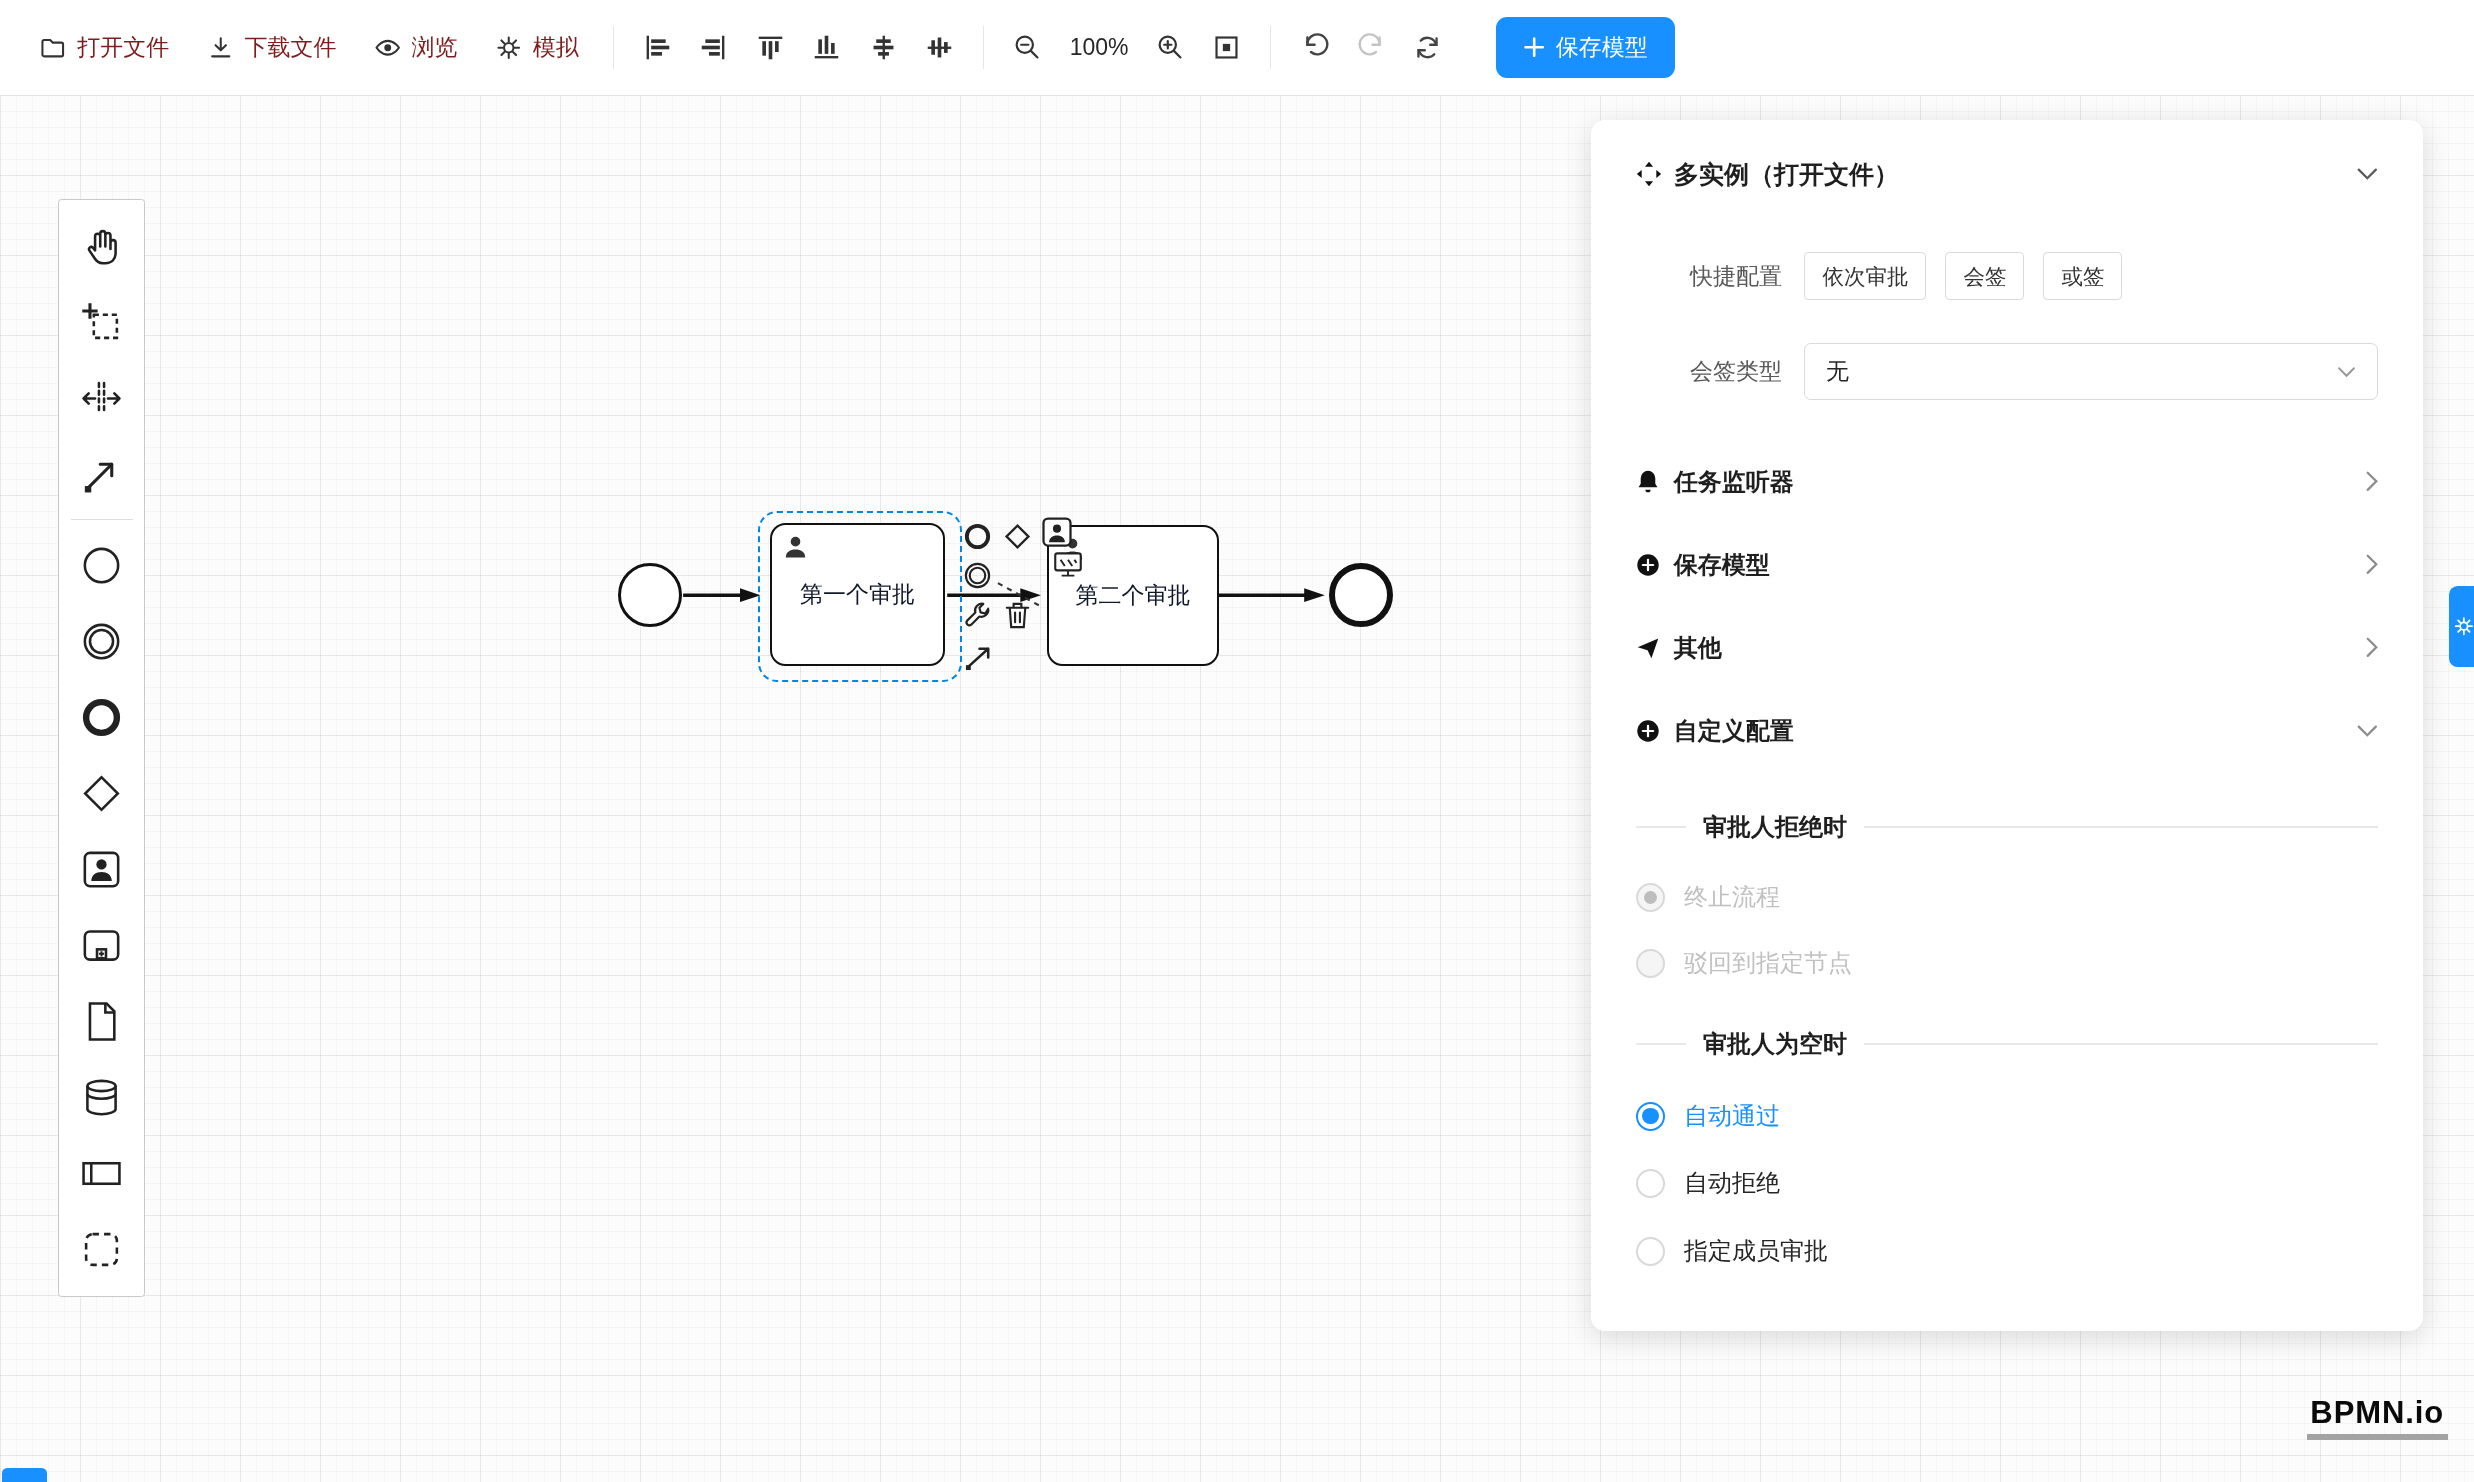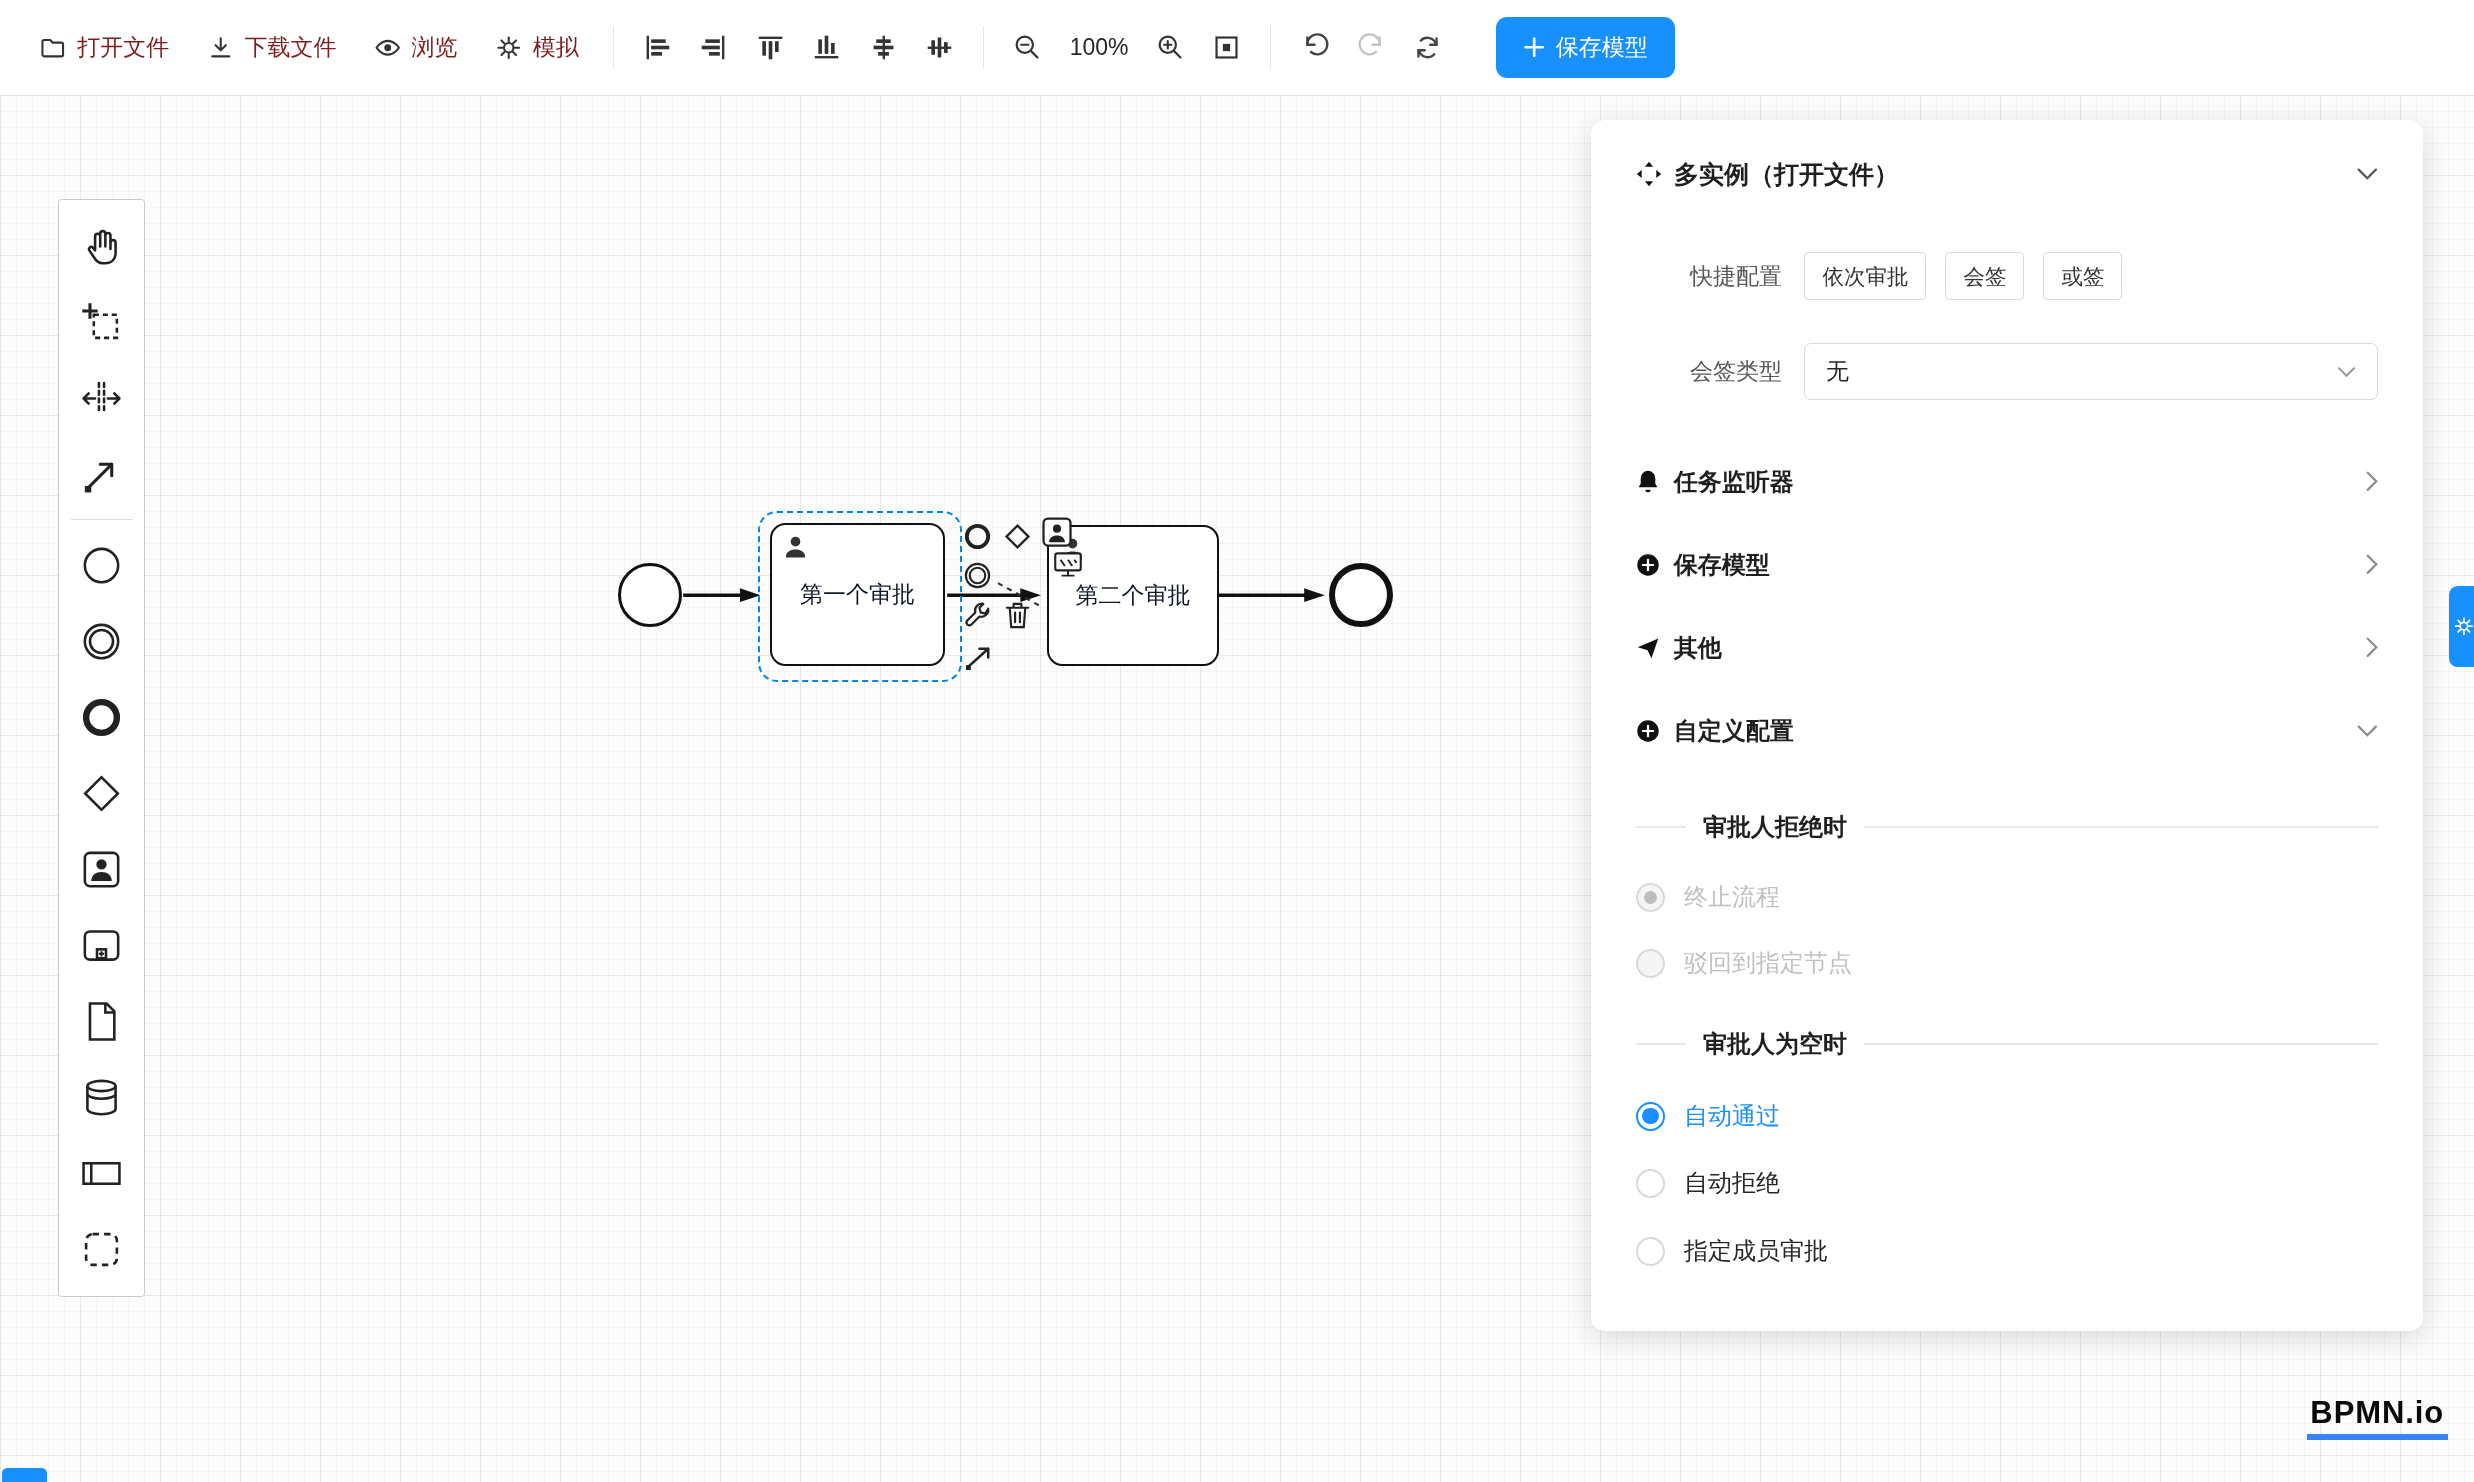--- a/index.html
+++ b/index.html
@@ -77,21 +77,21 @@
   .radio.discheck{background:#f5f5f5;}
   .radio.discheck::after{content:"";position:absolute;inset:6px;border-radius:50%;background:#bdbdbd;}
   .radio.dis{background:#f5f5f5;}
 
   
   .geartab{position:absolute;right:0;top:586px;width:26px;height:81px;background:#1890ff;
     border-radius:8.6px 0 0 8.6px;z-index:12;display:flex;align-items:center;cursor:pointer;overflow:hidden;}
   .bluechip{position:absolute;left:1.7px;bottom:0;width:45px;height:13.8px;background:#1890ff;
     border-radius:5.2px 5.2px 0 0;z-index:12;cursor:pointer;}
   .logo{position:absolute;right:27.5px;top:1395px;font-size:31px;font-weight:800;letter-spacing:0.9px;
-    color:#0a0a0a;border-bottom:6px solid #3b82f6;padding:0 3.4px 2.6px;z-index:4;cursor:pointer;}
+    color:#0a0a0a;border-bottom:6px solid #a3a3a3;padding:0 3.4px 2.6px;z-index:4;cursor:pointer;}
 </style>
 </head>
 <body>
 
 <div class="app">
 
   <div class="toolbar">
     <button class="tbtn">
       <svg width="27.5" height="27.5" viewBox="0 0 32 32">
           <path d="M4 9a2 2 0 0 1 2-2h7l3 3h10a2 2 0 0 1 2 2v12a2 2 0 0 1-2 2H6a2 2 0 0 1-2-2z" fill="none" stroke="#333" stroke-width="2.4"></path>

